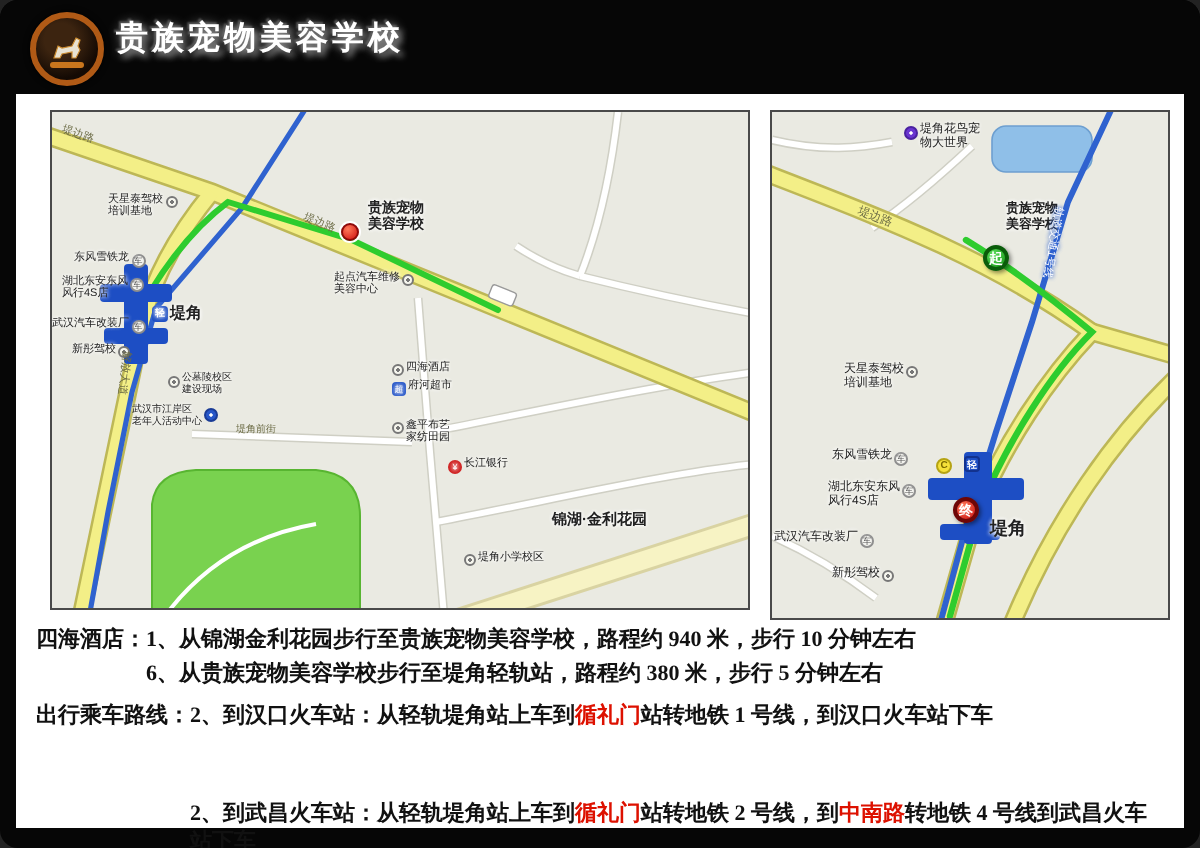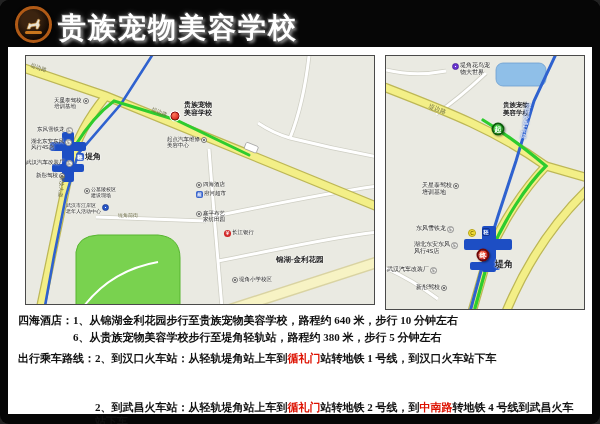--- a/index.html
+++ b/index.html
@@ -5,21 +5,21 @@
   html,body{margin:0;padding:0;background:#222;}
   #stage{position:relative;width:600px;height:424px;background:#060606;border-radius:9px;overflow:hidden;
          font-family:"Liberation Sans","DejaVu Sans",sans-serif;}
   #panel{position:absolute;left:8px;top:47px;width:584px;height:367px;background:#ffffff;}
   
   #header{position:absolute;left:0;top:0;width:100%;height:47px;background:#060606;}
   #logo{position:absolute;left:15px;top:6px;width:37px;height:37px;border-radius:50%;
         background:radial-gradient(circle at 40% 35%,#3c2410 30%,#140a04 70%);
         border:3px solid #b05a16;box-sizing:border-box;box-shadow:0 0 3px #000;}
   #logo svg{position:absolute;left:3px;top:4px;}
-  #app-title{position:absolute;left:58px;top:9px;font-size:28px;font-weight:bold;letter-spacing:2px;color:#fff;
+  #app-title{position:absolute;left:58px;top:9px;font-size:16px;font-weight:bold;letter-spacing:2px;color:#fff;
         text-shadow:2px 2px 3px #8a8a8a,-1px -1px 1px #555,0 0 6px rgba(255,255,255,.4);}
   
   .map{position:absolute;background:#eaeae2;border:1px solid #4a4a4a;box-sizing:border-box;overflow:hidden;}
   #map-left{left:25px;top:55px;width:350px;height:250px;}
   #map-right{left:385px;top:55px;width:200px;height:255px;}
   .map svg{position:absolute;left:0;top:0;}
   .map-label{position:absolute;display:flex;gap:1px;align-items:flex-start;color:#222;line-height:1.18;
         transform-origin:0 0;pointer-events:none;
         text-shadow:0 0 2px #fff,0 0 2px #fff;}
   .map-label .t{white-space:pre-line;}
@@ -273,21 +273,21 @@
         <span class="t">堤角</span>
       </div>
       <div class="mk mk-start" style="left: 112px; top: 73px;">起</div>
       <div class="mk mk-end" style="left: 97px; top: 199px;">终</div>
       <div class="mk mk-cbadge" style="left: 86px; top: 177px;">C</div>
       <div class="mk mk-railbadge" style="left: 100px; top: 176px;">轻</div>
     </div>
 
   <div id="text-area">
     <div id="walking-block" class="route-block">
-        <div class="route-line"><span class="route-head">四海酒店：</span><span>1、从锦湖金利花园步行至贵族宠物美容学校，路程约 640 米，步行 10 分钟左右</span></div>
+        <div class="route-line"><span class="route-head">四海酒店：</span><span>1、从锦湖金利花园步行至贵族宠物美容学校，路程约 940 米，步行 10 分钟左右</span></div>
         <div class="route-line" style="padding-left: 55px;"><span>6、从贵族宠物美容学校步行至堤角轻轨站，路程约 380 米，步行 5 分钟左右</span></div>
       </div>
     <div id="transit-block" class="route-block">
         <div class="route-line"><span class="route-head">出行乘车路线：</span><span>2、到汉口火车站：从轻轨堤角站上车到</span><span class="hl">循礼门</span><span>站转地铁 1 号线，到汉口火车站下车</span></div>
         <div class="route-line" style="padding-left: 77px; margin-top: 34px;"><span>2、到武昌火车站：从轻轨堤角站上车到</span><span class="hl">循礼门</span><span>站转地铁 2 号线，到</span><span class="hl">中南路</span><span>转地铁 4 号线到武昌火车站下车</span></div>
         <div class="route-line" style="padding-left: 77px;"></div>
       </div>
   </div>
 </div>
 

